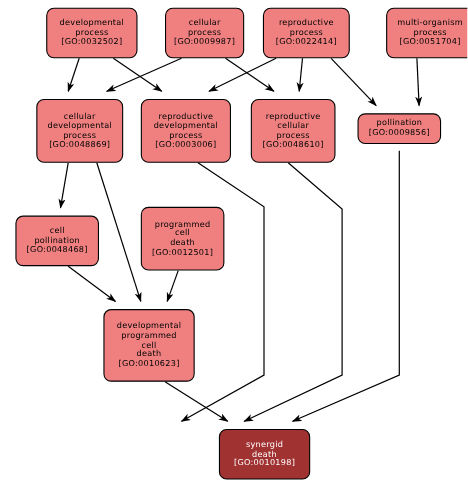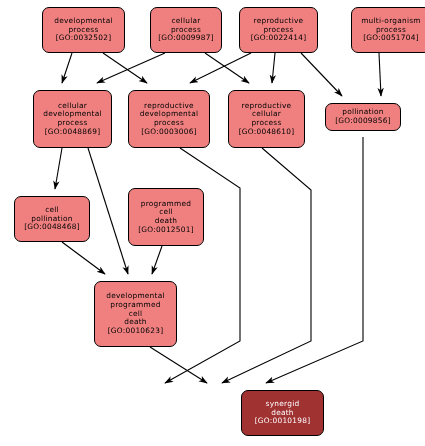--- a/index.html
+++ b/index.html
@@ -131,19 +131,19 @@
         <span class="node-line">death</span>
         <span class="node-line">[GO:0012501]</span>
       </div>
       <div class="go-node" title="developmental programmed cell death [GO:0010623]" style="left: 94px; top: 281px; width: 83px; height: 66px;">
         <span class="node-line">developmental</span>
         <span class="node-line">programmed</span>
         <span class="node-line">cell</span>
         <span class="node-line">death</span>
         <span class="node-line">[GO:0010623]</span>
       </div>
-      <div class="go-node term-highlight" title="synergid death [GO:0010198]" style="left: 199px; top: 390px; width: 83px; height: 46px; margin-left: 42px;">
+      <div class="go-node term-highlight" title="synergid death [GO:0010198]" style="left: 199px; top: 390px; width: 83px; height: 46px;">
         <span class="node-line">synergid</span>
         <span class="node-line">death</span>
         <span class="node-line">[GO:0010198]</span>
       </div>
     </div>
 </div>
 
 </body></html>

